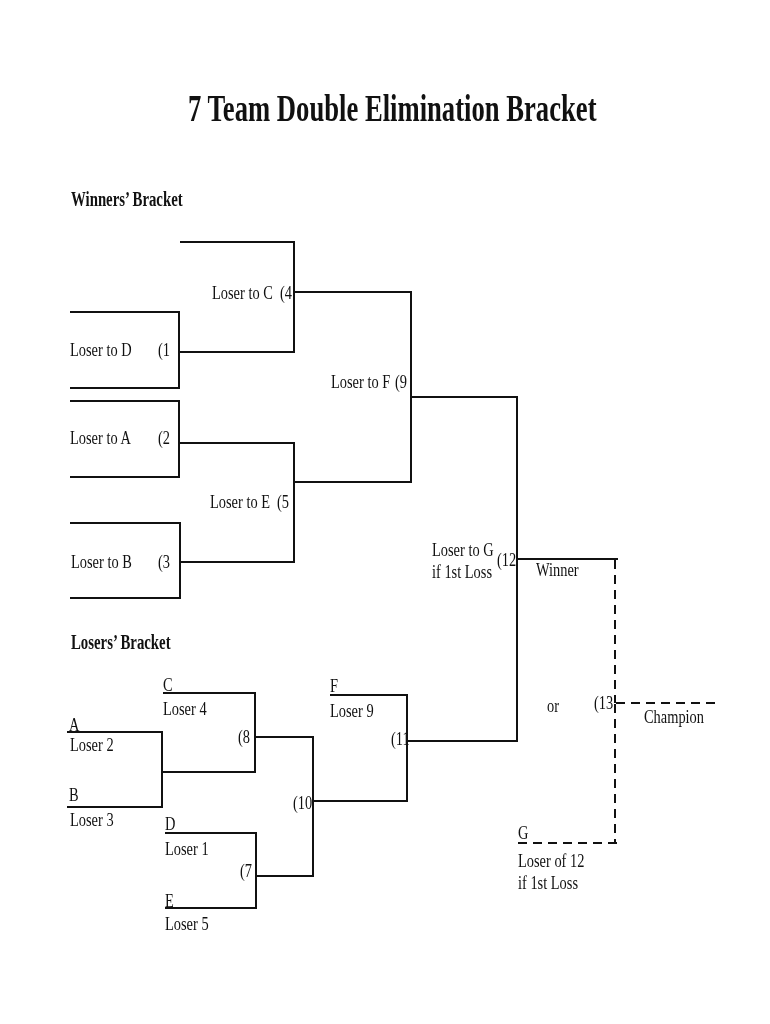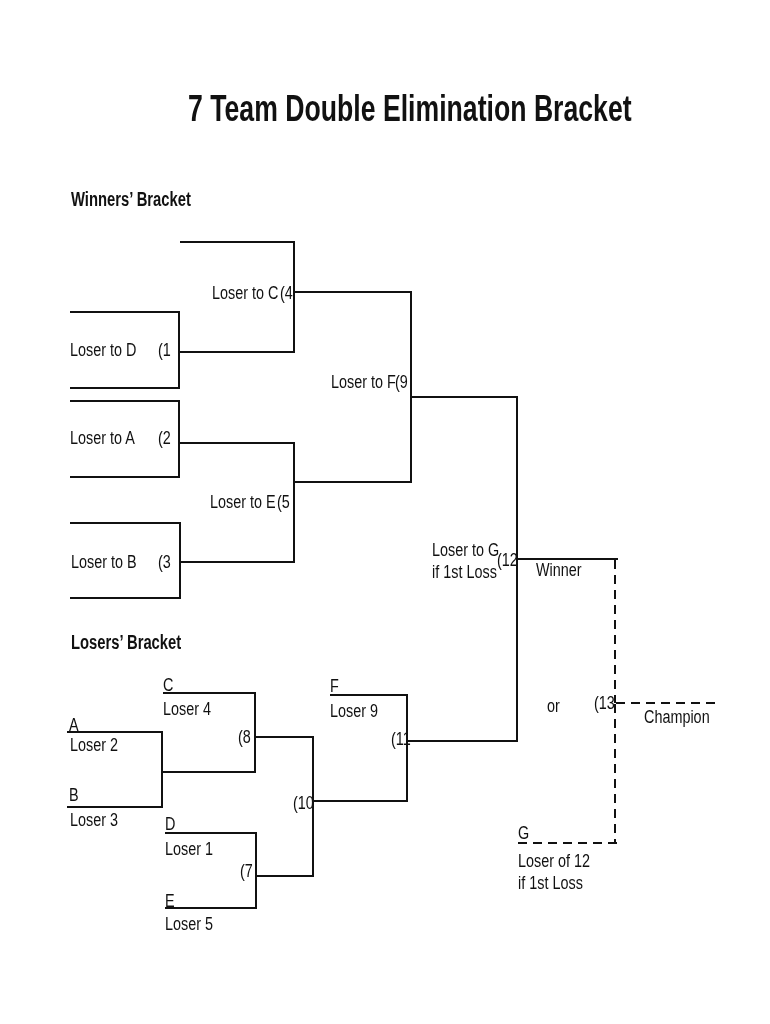--- a/index.html
+++ b/index.html
@@ -1,17 +1,17 @@
 <!DOCTYPE html>
 <html><head>
 <meta charset="utf-8">
 <style>
   html,body{margin:0;padding:0;background:#fff;}
   .page{position:relative;width:770px;height:1024px;background:#ffffff;overflow:hidden;
-        font-family:Liberation Sans, sans-serif;color:#111;}
+        font-family:Liberation Serif, serif;color:#111;}
   .ttl{position:absolute;font-size:37px;font-weight:bold;line-height:37px;white-space:nowrap;
        transform:scaleX(0.72);transform-origin:0 0;letter-spacing:0;}
   .hd{position:absolute;font-size:20px;font-weight:bold;line-height:20px;white-space:nowrap;
       transform:scaleX(0.74);transform-origin:0 0;}
   .lbl{position:absolute;font-size:18px;line-height:18px;white-space:nowrap;
        transform:scaleX(0.80);transform-origin:0 0;}
   .ln{position:absolute;background:#111;}
   .h{height:2px;}
   .v{width:2px;}
   .dh{position:absolute;height:2px;

